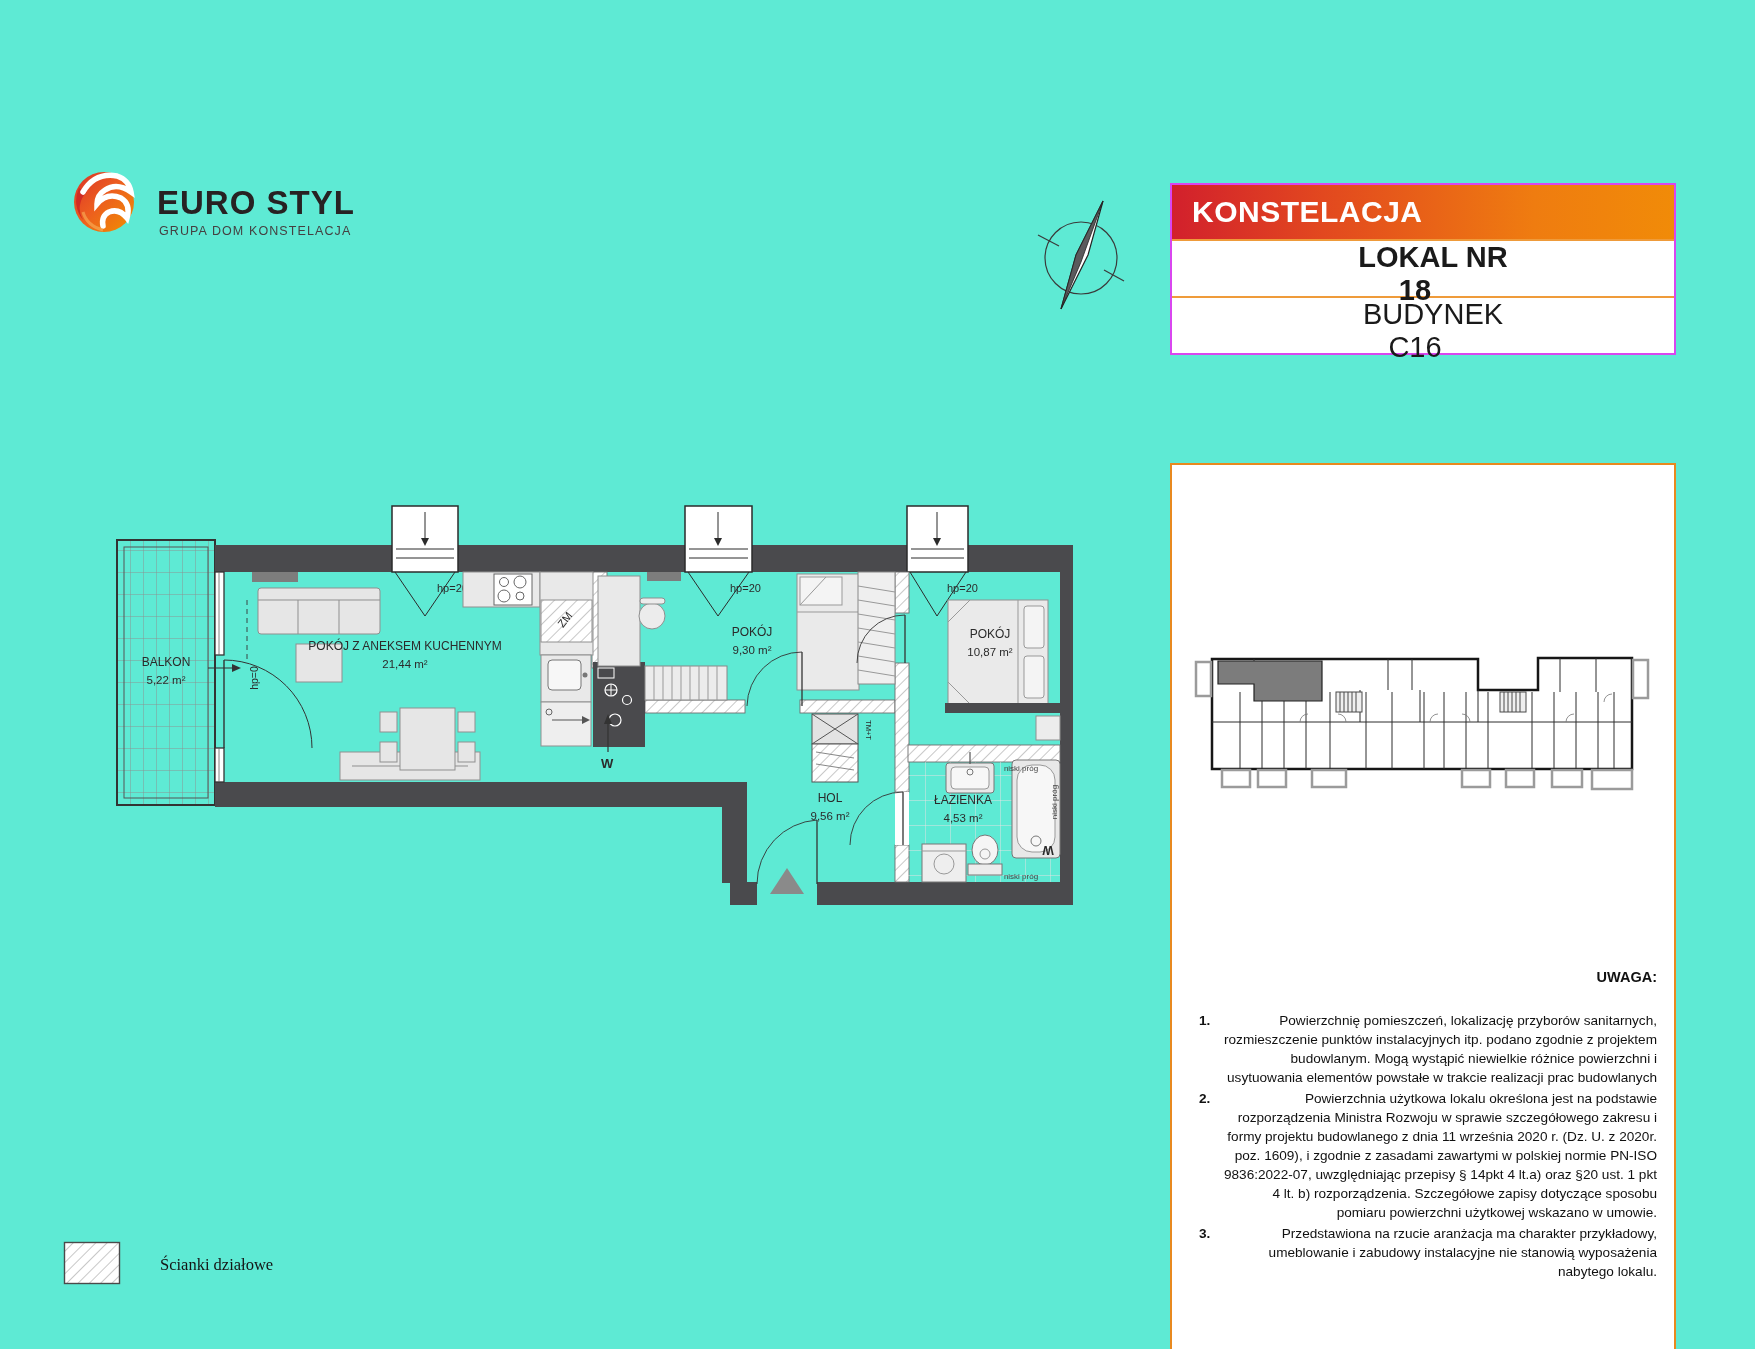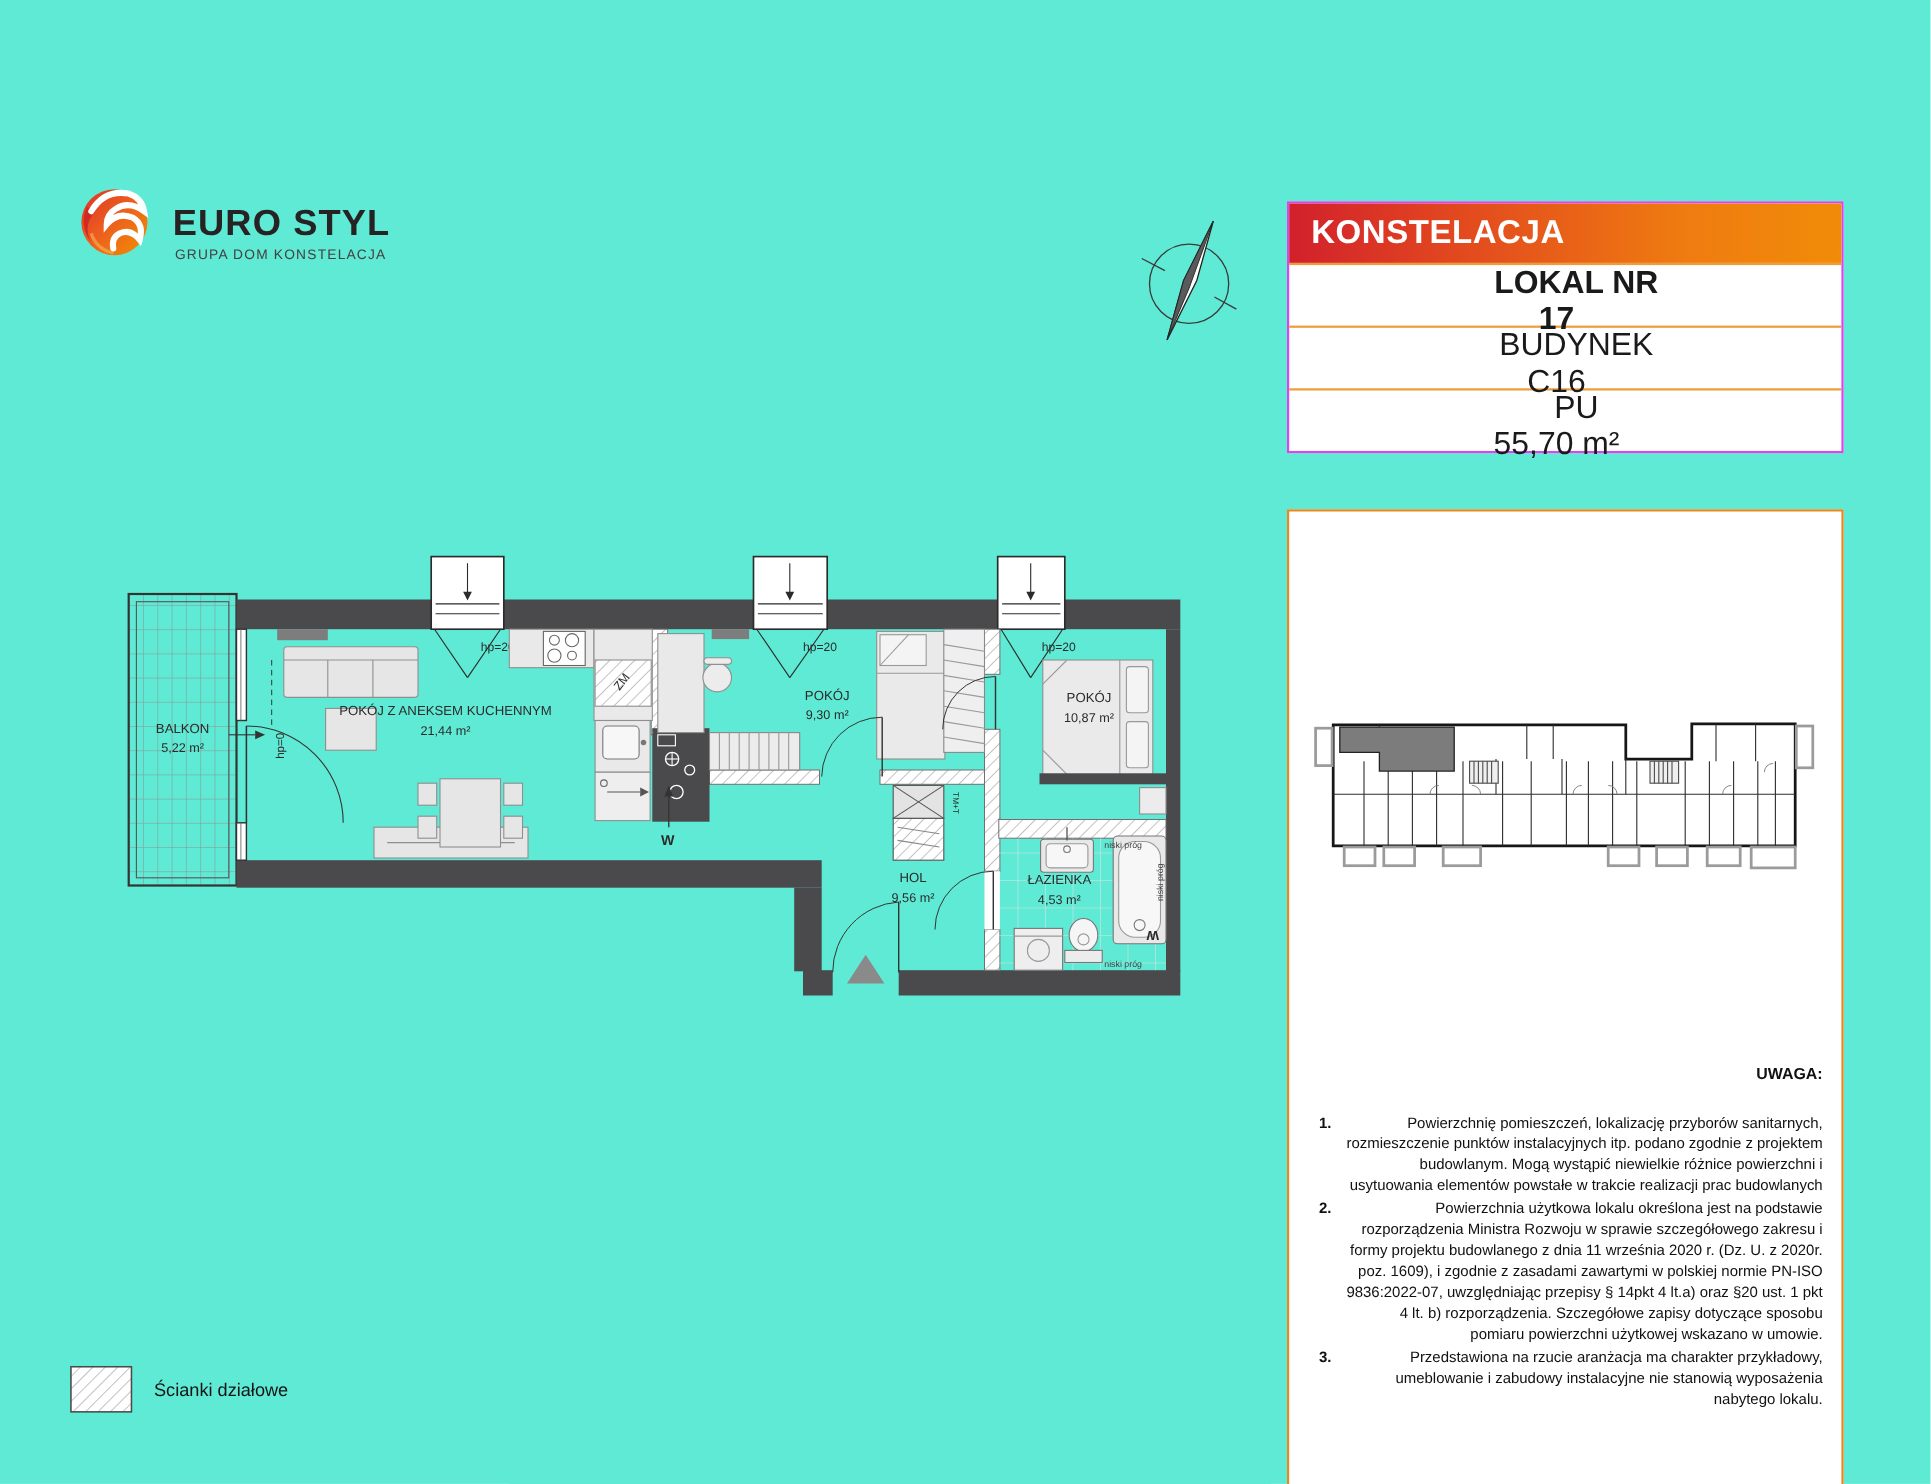--- a/index.html
+++ b/index.html
@@ -27,21 +27,21 @@
 
   
   #detail-box{position:absolute;left:1170px;top:463px;width:506px;height:1044px;
               border:2px solid #e8891f;box-sizing:border-box;background:#fff;text-align:right;}
   #notes{position:absolute;left:27px;top:503px;width:458px;font-size:13.6px;line-height:19px;color:#111;}
   #notes-heading{font-weight:bold;font-size:14.5px;margin-bottom:24px;}
   .note-item{position:relative;padding-left:24px;margin-bottom:2px;}
   .note-num{position:absolute;left:0;top:0;font-weight:bold;}
 
   
-  #legend-label{position:absolute;left:140px;top:1255px;font-size:16.5px;color:#141414;}
+  #legend-label{position:absolute;left:160px;top:1255px;font-size:16.5px;color:#141414;font-family:Liberation Serif, serif;}
 
   svg{font-family:"Liberation Sans",sans-serif;}
   svg text{fill:#2b2b2b;}
   .room-name{font-size:12px;}
   .room-area{font-size:11.5px;}
   .tiny{font-size:8px;fill:#444;}
 </style>
 </head>
 <body>
 
@@ -72,29 +72,25 @@
     <line x1="1038" y1="235" x2="1059" y2="246" stroke="#3a3a3a" stroke-width="1.2"></line>
     <line x1="1104" y1="270" x2="1124" y2="281" stroke="#3a3a3a" stroke-width="1.2"></line>
     <polygon points="1103,201 1088,255 1061,309 1076,255" fill="#ffffff" stroke="#232323" stroke-width="1.2"></polygon>
     <polygon points="1103,201 1076,255 1061,309 1081,262" fill="#5a5a5c" stroke="#232323" stroke-width="0.8"></polygon>
   </svg>
 
   <div id="info-table">
     <div id="info-header">KONSTELACJA</div>
     <div class="info-row bold">
       <span class="lbl">LOKAL NR</span>
-      <span class="val">17</span>
+      <span class="val">18</span>
     </div>
     <div class="info-row">
       <span class="lbl">BUDYNEK</span>
       <span class="val">C16</span>
-    </div>
-    <div class="info-row">
-      <span class="lbl">PU</span>
-      <span class="val">55,70 m²</span>
     </div>
   </div>
 
   <div id="detail-box">
     <svg style="position:absolute;left:18px;top:180px" width="466" height="160" viewBox="1190 643 466 160">
       <path d="M1212,657 H1478 V688 H1538 V656 H1632 V767 H1212 Z" fill="#ffffff" stroke="#161616" stroke-width="2.5"></path>
 
       <g fill="none" stroke="#9b9b9b" stroke-width="2.5">
         <rect x="1222" y="768" width="28" height="17"></rect>
           <rect x="1258" y="768" width="28" height="17"></rect>

